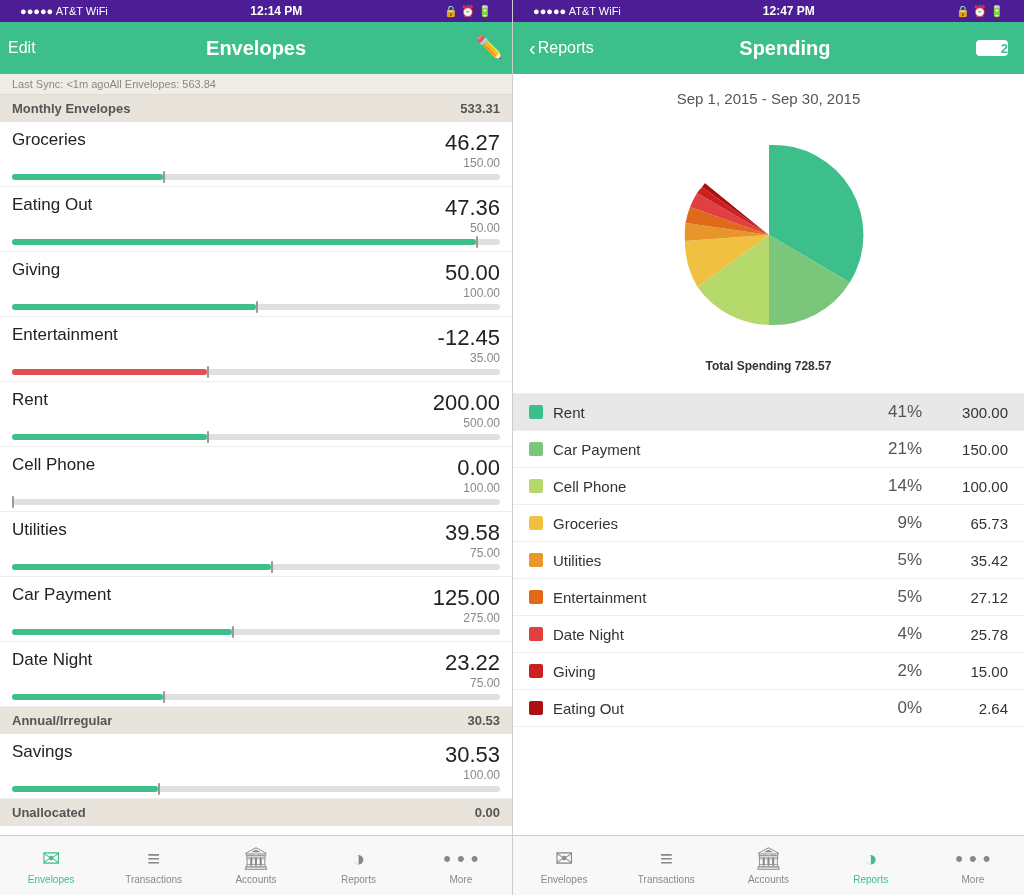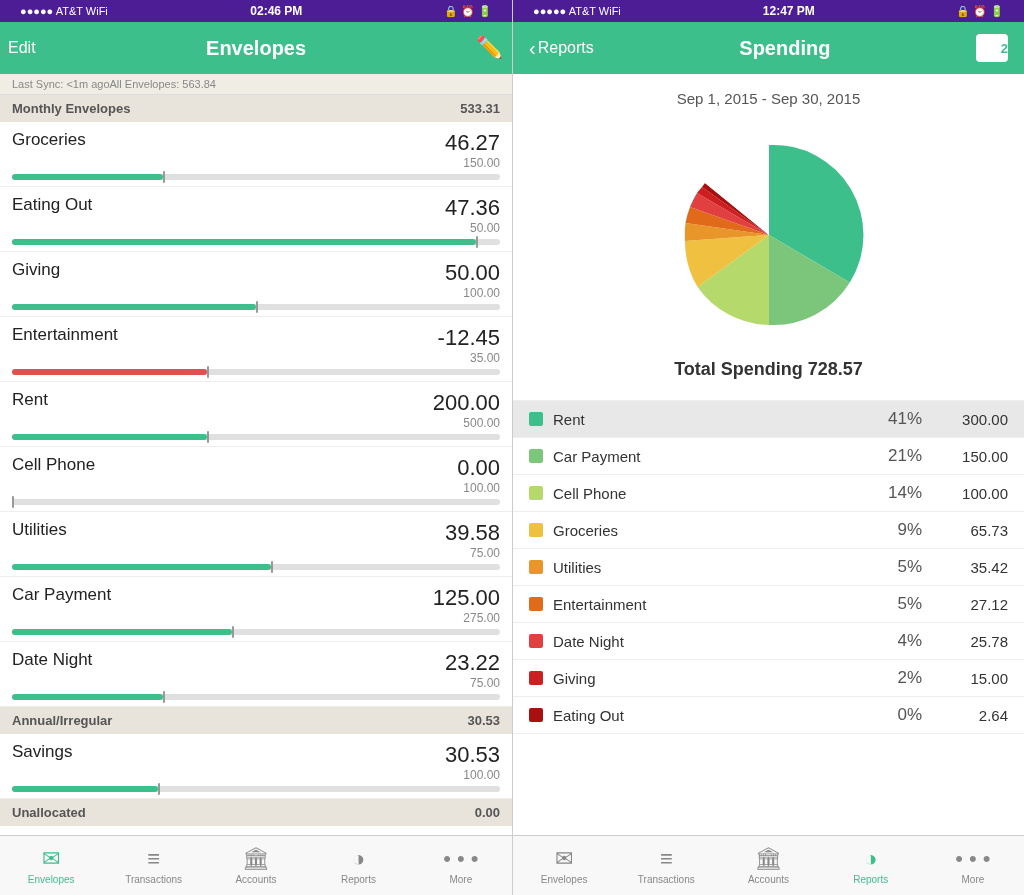--- a/index.html
+++ b/index.html
@@ -40,43 +40,43 @@
 
     
     .right-panel { width: 512px; height: 895px; background: #f5f5f0; display: flex; flex-direction: column; border-left: 1px solid #ccc; }
     .nav-bar-right { background: #3dbf8c; height: 52px; display: flex; align-items: center; justify-content: space-between; padding: 0 16px; }
     .back-btn { color: white; font-size: 16px; display: flex; align-items: center; gap: 2px; }
     .back-chevron { font-size: 20px; }
     .right-content { flex: 1; overflow-y: auto; background: white; }
     .chart-section { padding: 16px; display: flex; flex-direction: column; align-items: center; background: white; gap: 16px; }
     .chart-date { font-size: 15px; color: #555; margin-bottom: 12px; }
     .pie-container { width: 220px; height: 200px; position: relative; }
-    .total-spending { font-size: 18px; font-weight: 600; color: #333; margin-top: 8px; margin-bottom: 4px; }
+    .total-spending { font-size: 12px; font-weight: 600; color: #333; margin-top: 8px; margin-bottom: 4px; }
     .legend-table { width: 100%; border-top: 1px solid #eee; }
     .legend-row { display: flex; align-items: center; padding: 8px 16px; border-bottom: 1px solid #eee; }
     .legend-row.highlighted { background: #e8e8e8; }
     .legend-color { width: 14px; height: 14px; border-radius: 2px; margin-right: 10px; flex-shrink: 0; }
     .legend-name { flex: 1; font-size: 15px; color: #333; }
     .legend-pct { width: 50px; font-size: 17px; color: #555; text-align: right; padding-right: 16px; }
     .legend-val { width: 70px; font-size: 15px; color: #333; text-align: right; }
 
     
     .envelopes-list::-webkit-scrollbar { display: none; }
     .right-content::-webkit-scrollbar { display: none; }
 
     
-    .cal-icon { width: 28px; height: 28px; background: white; border-radius: 4px; display: flex; align-items: center; justify-content: center; font-size: 13px; font-weight: 700; color: #3dbf8c; padding-left: 32px; }
+    .cal-icon { width: 28px; height: 16px; background: white; border-radius: 4px; display: flex; align-items: center; justify-content: center; font-size: 13px; font-weight: 700; color: #3dbf8c; padding-left: 32px; }
   </style>
 </head>
 <body>
 
 <div class="left-panel">
   <div class="status-bar">
     <span style="font-size:11px;color:white;">●●●●● AT&amp;T  WiFi</span>
-    <span style="font-size:12px;color:white;font-weight:700;">02:46 PM</span>
+    <span style="font-size:12px;color:white;font-weight:700;">12:14 PM</span>
     <span style="font-size:11px;color:white;">🔒 ⏰ 🔋</span>
   </div>
   <div class="nav-bar-left">
     <span class="nav-btn">Edit</span>
     <span class="nav-title">Envelopes</span>
     <span class="nav-icon">✏️</span>
   </div>
   <div class="sync-bar">
     <span class="sync-text">Last Sync: &lt;1m ago</span>
     <span class="sync-text">All Envelopes: <span>563.84</span></span>

